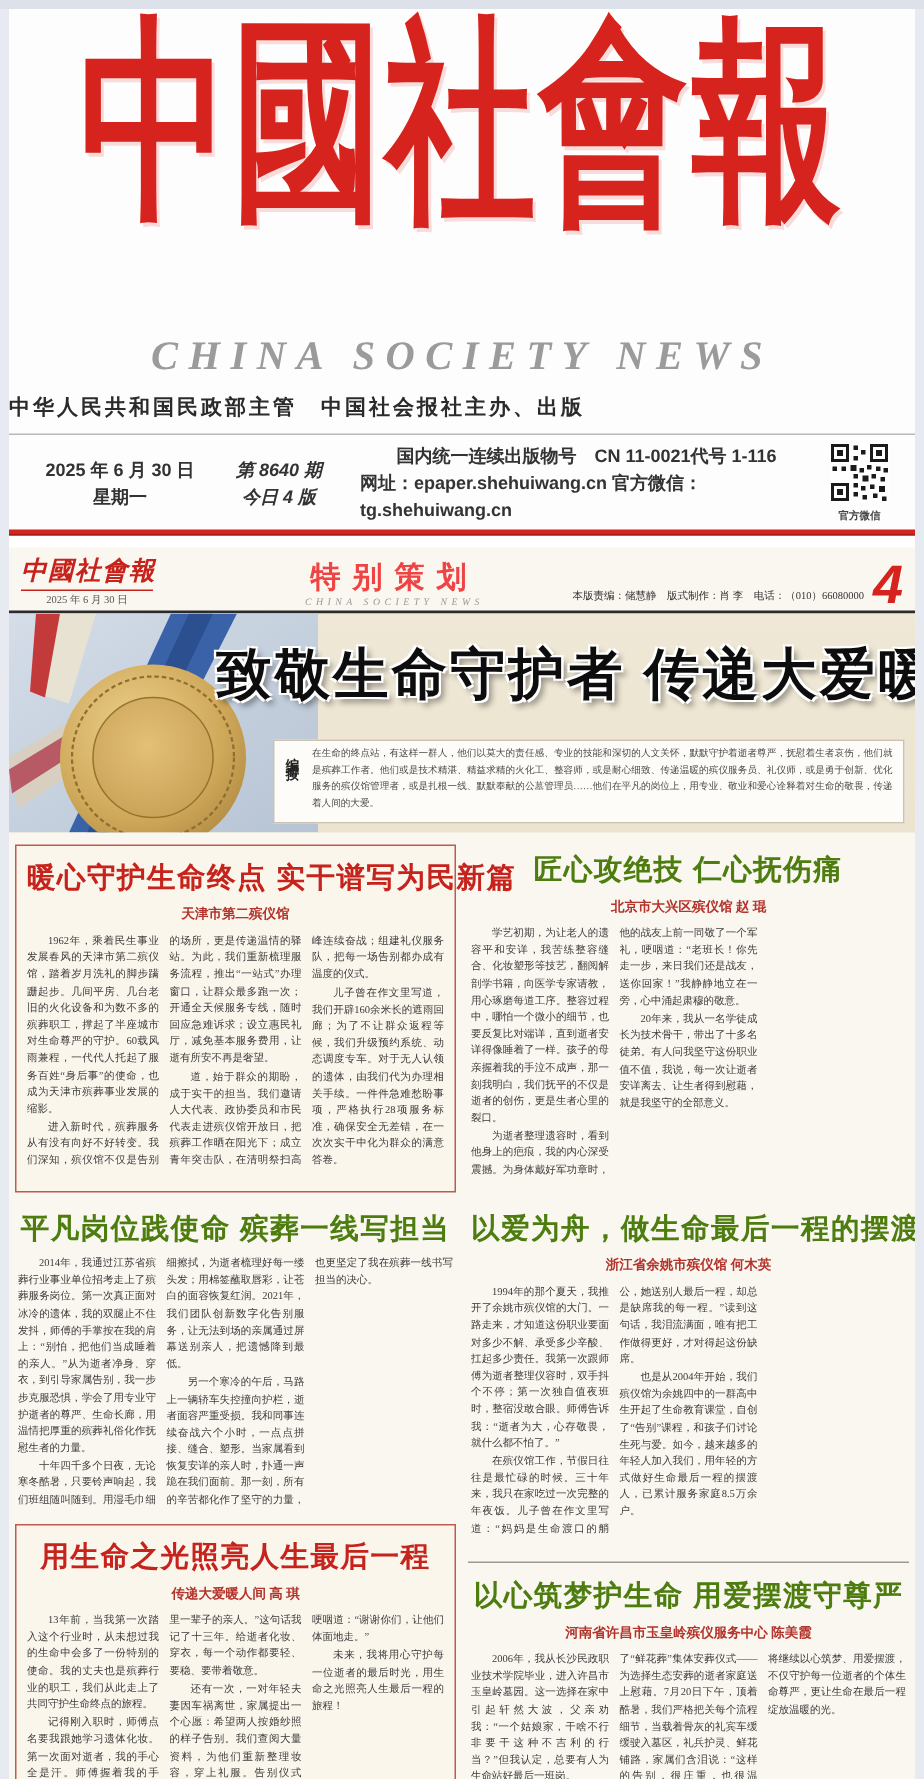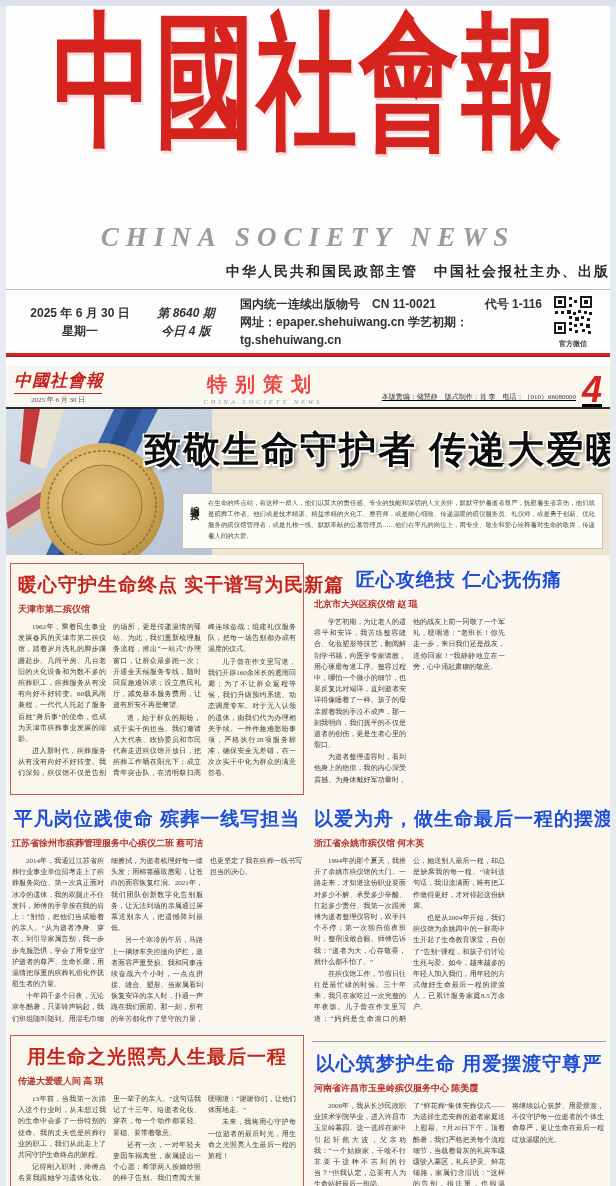--- a/index.html
+++ b/index.html
@@ -9,44 +9,44 @@
   .page { width:604px; margin:0 auto; background:#ffffff; }
 
   
   .masthead { padding-top:24px; background:#fdfdfd; }
   .m-title { text-align:center; color:#d7231d; font-weight:bold;
              font-size:100px; line-height:1.05; letter-spacing:2px;
              transform:scaleY(1.45); transform-origin:center 30%;
              height:178px; text-shadow:2px 2px 0 rgba(215,35,29,.15); }
   .m-en { text-align:center; color:#9b9b9b; font-weight:bold; font-style:italic;
           font-size:27px; letter-spacing:7px; margin-top:14px; }
-  .m-org { text-align:right; color:#2b2b2b; font-size:14px; font-weight:bold;
+  .m-org { text-align:left; color:#2b2b2b; font-size:14px; font-weight:bold;
            letter-spacing:2px; margin:10px 0 8px; }
   .infobar { border-top:1px solid #b9b9b9; padding:5px 14px 4px;
              display:flex; align-items:center; font-family:"Liberation Sans",sans-serif;
              font-size:12px; font-weight:bold; color:#333; }
   .ib-block { text-align:center; line-height:1.5; }
   .ib-date { width:120px; }
   .ib-issue { width:92px;font-style:italic; }
   .ib-pub { flex:1; text-align:left; padding-left:8px; line-height:1.5; }
-  .ib-pub .row1 { display:flex; justify-content:space-between; padding-right:8px; }
+  .ib-pub .row1 { display:flex; justify-content:center; padding-right:8px; }
   .ib-qr { width:46px; text-align:center; }
   .ib-qr .qr-label { font-size:7px; color:#444; margin-top:1px; }
   .red-rule { height:4px; background:#d7231d; border-bottom:1px solid #a51b15; }
 
   
   .inner { background:#faf7f0; margin-top:8px; }
   .ph { display:flex; align-items:flex-end; padding:4px 8px 2px; border-bottom:2px solid #2b2b2b; }
   .ph-logo { width:120px; }
   .ph-logo .logo-zh { color:#c5231c; font-weight:bold; font-size:17px; font-style:italic; letter-spacing:1px; }
   .ph-logo .logo-date { font-size:7px; color:#555; border-top:1px solid #c5231c; margin-top:1px; padding-top:1px; width:88px; text-align:center;}
   .ph-center { flex:1; text-align:center; }
   .ph-center .section-zh { font-size:20px; font-weight:900; letter-spacing:8px; color:#ef4444; font-family:"Liberation Sans",sans-serif;}
   .ph-center .section-en { font-size:6.5px; color:#999; letter-spacing:3px; font-style:italic; }
-  .ph-right { width:210px; display:flex; align-items:flex-end; justify-content:flex-end; gap:6px;text-decoration:underline;}
+  .ph-right { width:210px; display:flex; align-items:flex-end; justify-content:flex-end; gap:6px;}
   .ph-credits { font-size:7px; color:#333; line-height:1.2; padding-bottom:4px; white-space:nowrap;}
   .ph-num { font-size:36px; font-weight:900; font-style:italic; color:#d7231d; line-height:.8;
             font-family:"Liberation Sans",sans-serif; }
 
   
   .banner { position:relative; height:146px; background:linear-gradient(#efe8d6,#ece4d0); overflow:hidden; }
   .banner-photo { position:absolute; left:0; top:0; width:206px; height:146px; }
   .banner-headline { position:absolute; left:138px; top:16px; right:2px;
         font-size:37px; font-weight:900; color:#0d0d0d; letter-spacing:2px; white-space:nowrap;
         font-family:"Liberation Sans",sans-serif;
@@ -56,25 +56,25 @@
   .ed-label { writing-mode:vertical-rl; font-size:9px; font-weight:bold; color:#222;
         letter-spacing:3px; margin-right:7px; }
   .ed-text { flex:1; font-size:6.4px; line-height:1.7; color:#4a4a4a; text-align:justify; overflow:hidden;}
 
   
   .articles { display:grid; grid-template-columns:294px 294px; gap:0 8px; padding:8px 4px 4px;
               height:672px; overflow:hidden; }
   .article { margin-bottom:7px; }
   .article .art-inner { padding:2px 2px; }
   .article.boxed .art-inner { border:1.5px solid #bf5a50; background:#fbf6ec; padding:6px 7px; }
-  .art-headline { font-size:19px; font-weight:900; text-align:center; color:#1d4ed8;
+  .art-headline { font-size:19px; font-weight:900; text-align:center; color:#4d7c0f;
                   letter-spacing:1px; margin:2px 0 5px; white-space:nowrap;
                   font-family:"Liberation Sans",sans-serif;}
   .article.red-head .art-headline { color:#c5231c; }
-  .art-byline { font-size:9px; font-weight:bold; color:#b3342c; margin-bottom:6px; }
+  .art-byline { font-size:9px; font-weight:bold; color:#b3342c; text-align:center; margin-bottom:6px; }
   .art-body { column-count:3; column-gap:7px; column-fill:auto; font-size:7px; line-height:1.6;
               color:#3b3b3b; text-align:justify; overflow:hidden; }
   .art-body p { text-indent:2em; margin-bottom:1px; }
   .a1 .art-body{height:166px} .a2 .art-body{height:176px} .a3 .art-body{height:170px}
   .a4 .art-body{height:176px} .a5 .art-body{height:146px} .a6 .art-body{height:168px}
   .article.rule-top { border-top:1px solid #9a9a9a; padding-top:5px; }
 </style>
 </head>
 <body>
 
@@ -92,21 +92,21 @@
       </div>
       <div class="ib-block ib-issue">
         <div>第 8640 期</div>
         <div>今日 4 版</div>
       </div>
       <div class="ib-pub">
         <div class="row1">
           <span>国内统一连续出版物号　CN 11-0021</span>
           <span>代号 1-116</span>
         </div>
-        <div>网址：epaper.shehuiwang.cn 学艺初期：tg.shehuiwang.cn</div>
+        <div>网址：epaper.shehuiwang.cn 官方微信：tg.shehuiwang.cn</div>
       </div>
       <div class="ib-qr">
         <svg width="40" height="40" viewBox="0 0 40 40">
           <rect width="40" height="40" fill="#fff"></rect>
           <g fill="#1a1a1a">
             <rect x="1" y="1" width="12" height="12"></rect>
               <rect x="3" y="3" width="8" height="8" fill="#fff"></rect>
               <rect x="5" y="5" width="4" height="4"></rect>
             <rect x="27" y="1" width="12" height="12"></rect>
               <rect x="29" y="3" width="8" height="8" fill="#fff"></rect>
@@ -195,31 +195,30 @@
       </div>
     </div>
 
     <div class="articles">
       <div id="col-left">
           <section class="article a1 boxed red-head">
     <div class="art-inner">
       <h2 class="art-headline">暖心守护生命终点 实干谱写为民新篇</h2>
       <div class="art-byline">天津市第二殡仪馆</div>
       <div class="art-body">
-                <p>1962年，乘着民生事业发展春风的天津市第二殡仪馆，踏着岁月洗礼的脚步蹒跚起步。几间平房、几台老旧的火化设备和为数不多的殡葬职工，殡葬服务从有没有向好不好转变。60载风雨兼程，一代代人托起了服务百姓“身后事”的使命，也成为天津市殡葬事业发展的缩影。</p>
+                <p>1962年，乘着民生事业发展春风的天津市第二殡仪馆，踏着岁月洗礼的脚步蹒跚起步。几间平房、几台老旧的火化设备和为数不多的殡葬职工，撑起了半座城市对生命尊严的守护。60载风雨兼程，一代代人托起了服务百姓“身后事”的使命，也成为天津市殡葬事业发展的缩影。</p>
                 <p>进入新时代，殡葬服务从有没有向好不好转变。我们深知，殡仪馆不仅是告别的场所，更是传递温情的驿站。为此，我们重新梳理服务流程，推出“一站式”办理窗口，让群众最多跑一次；开通全天候服务专线，随时回应急难诉求；设立惠民礼厅，减免基本服务费用，让逝有所安不再是奢望。</p>
                 <p>道，始于群众的期盼，成于实干的担当。我们邀请人大代表、政协委员和市民代表走进殡仪馆开放日，把殡葬工作晒在阳光下；成立青年突击队，在清明祭扫高峰连续奋战；组建礼仪服务队，把每一场告别都办成有温度的仪式。</p>
                 <p>儿子曾在作文里写道，我们开辟160余米长的遮雨回廊；为了不让群众返程等候，我们升级预约系统、动态调度专车。对于无人认领的遗体，由我们代为办理相关手续。一件件急难愁盼事项，严格执行28项服务标准，确保安全无差错，在一次次实干中化为群众的满意答卷。</p>
               </div>
     </div>
   </section>
           <section class="article a3">
     <div class="art-inner">
       <h2 class="art-headline">平凡岗位践使命 殡葬一线写担当</h2>
-      <div class="art-byline">江苏省徐州市殡葬管理服务中心殡仪二班 蔡可洁</div>
       <div class="art-body">
                 <p>2014年，我通过江苏省殡葬行业事业单位招考走上了殡葬服务岗位。第一次真正面对冰冷的遗体，我的双腿止不住发抖，师傅的手掌按在我的肩上：“别怕，把他们当成睡着的亲人。”从为逝者净身、穿衣，到引导家属告别，我一步步克服恐惧，学会了用专业守护逝者的尊严、生命长廊，用温情把厚重的殡葬礼俗化作抚慰生者的力量。</p>
                 <p>十年四千多个日夜，无论寒冬酷暑，只要铃声响起，我们班组随叫随到。用湿毛巾细细擦拭，为逝者梳理好每一缕头发；用棉签蘸取唇彩，让苍白的面容恢复红润。2021年，我们团队创新数字化告别服务，让无法到场的亲属通过屏幕送别亲人，把遗憾降到最低。</p>
                 <p>另一个寒冷的午后，马路上一辆轿车失控撞向护栏，逝者面容严重受损。我和同事连续奋战六个小时，一点点拼接、缝合、塑形。当家属看到恢复安详的亲人时，扑通一声跪在我们面前。那一刻，所有的辛苦都化作了坚守的力量，也更坚定了我在殡葬一线书写担当的决心。</p>
               </div>
     </div>
   </section>
           <section class="article a5 boxed red-head">
     <div class="art-inner">
       <h2 class="art-headline">用生命之光照亮人生最后一程</h2>
@@ -234,20 +233,21 @@
   </section>
         </div>
       <div id="col-right">
           <section class="article a2">
     <div class="art-inner">
       <h2 class="art-headline">匠心攻绝技 仁心抚伤痛</h2>
       <div class="art-byline">北京市大兴区殡仪馆 赵 琨</div>
       <div class="art-body">
                 <p>学艺初期，为让老人的遗容平和安详，我苦练整容缝合、化妆塑形等技艺，翻阅解剖学书籍，向医学专家请教，用心琢磨每道工序。整容过程中，哪怕一个微小的细节，也要反复比对端详，直到逝者安详得像睡着了一样。孩子的母亲握着我的手泣不成声，那一刻我明白，我们抚平的不仅是逝者的创伤，更是生者心里的裂口。</p>
                 <p>为逝者整理遗容时，看到他身上的疤痕，我的内心深受震撼。为身体戴好军功章时，他的战友上前一同敬了一个军礼，哽咽道：“老班长！你先走一步，来日我们还是战友，送你回家！”我静静地立在一旁，心中涌起肃穆的敬意。</p>
+                <p>20年来，我从一名学徒成长为技术骨干，带出了十多名徒弟。有人问我坚守这份职业值不值，我说，每一次让逝者安详离去、让生者得到慰藉，就是我坚守的全部意义。</p>
               </div>
     </div>
   </section>
           <section class="article a4">
     <div class="art-inner">
       <h2 class="art-headline">以爱为舟，做生命最后一程的摆渡人</h2>
       <div class="art-byline">浙江省余姚市殡仪馆 何木英</div>
       <div class="art-body">
                 <p>1994年的那个夏天，我推开了余姚市殡仪馆的大门。一路走来，才知道这份职业要面对多少不解、承受多少辛酸、扛起多少责任。我第一次跟师傅为逝者整理仪容时，双手抖个不停；第一次独自值夜班时，整宿没敢合眼。师傅告诉我：“逝者为大，心存敬畏，就什么都不怕了。”</p>
                 <p>在殡仪馆工作，节假日往往是最忙碌的时候。三十年来，我只在家吃过一次完整的年夜饭。儿子曾在作文里写道：“妈妈是生命渡口的艄公，她送别人最后一程，却总是缺席我的每一程。”读到这句话，我泪流满面，唯有把工作做得更好，才对得起这份缺席。</p>

